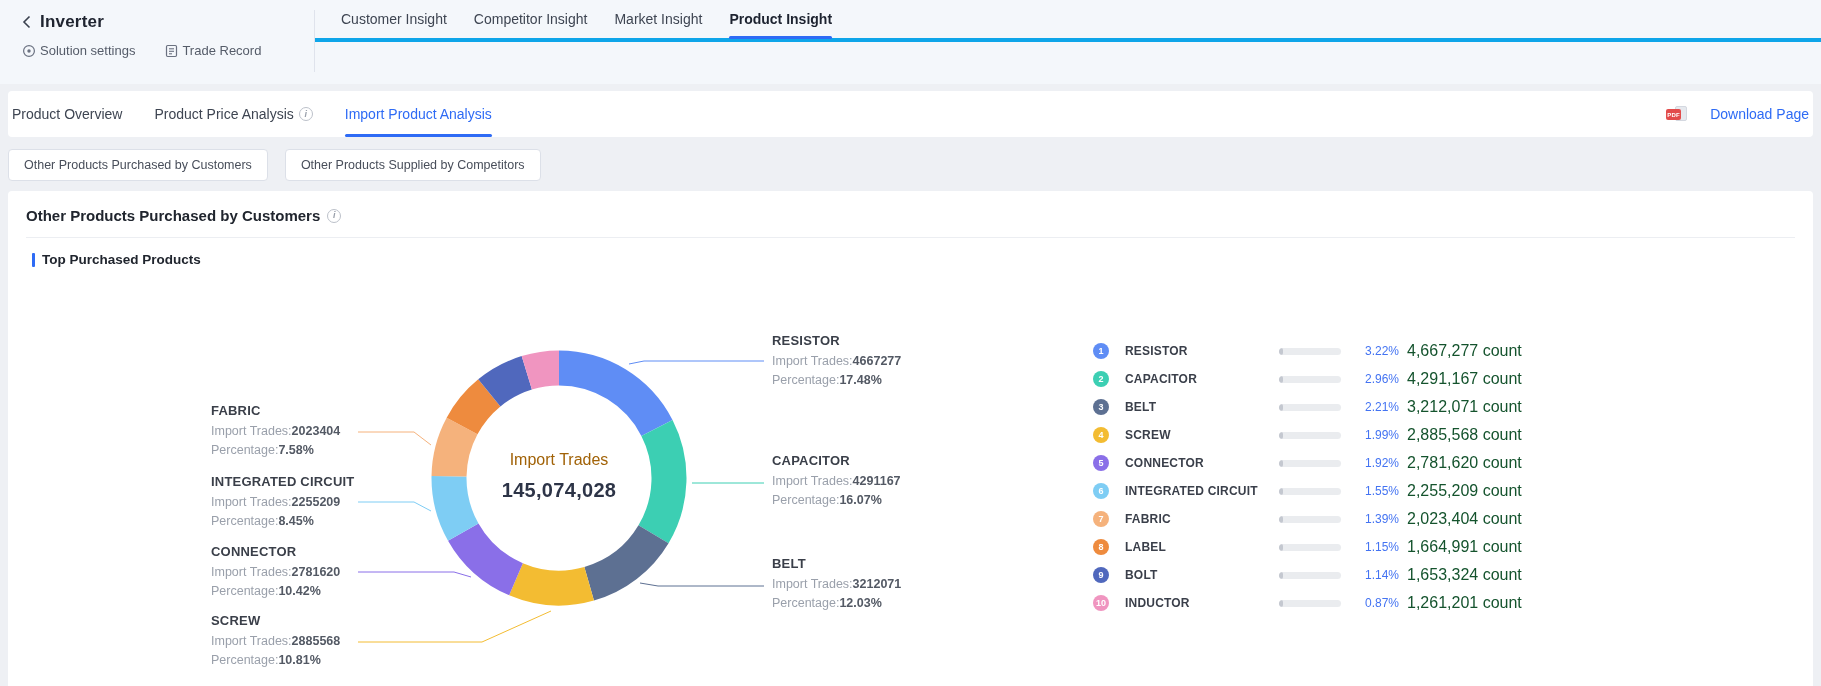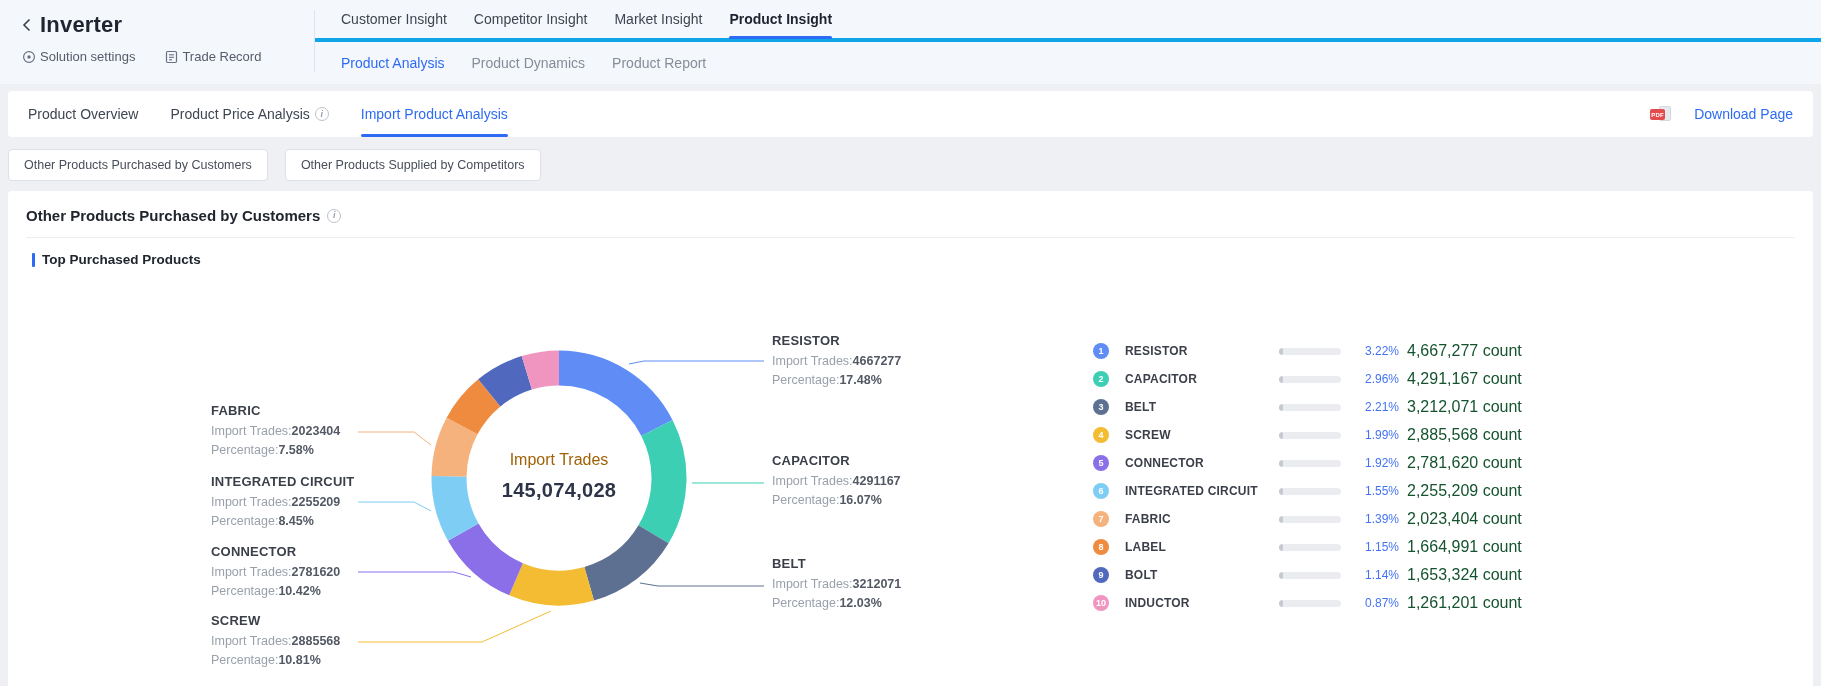--- a/index.html
+++ b/index.html
@@ -4,36 +4,36 @@
 <style>
   *{box-sizing:border-box;margin:0;padding:0;}
   html,body{width:1821px;height:686px;overflow:hidden;}
   body{font-family:"Liberation Sans","DejaVu Sans",sans-serif;background:#eef0f4;color:#2b303b;}
 
   
   .topbar{display:flex;height:84px;background:#f4f7fb;}
   .topbar-left{width:315px;padding:12px 0 0 22px;position:relative;}
   .topbar-left::after{content:'';position:absolute;right:0;top:10px;bottom:12px;width:1px;background:#dfe3ec;}
   .title-row{display:flex;align-items:center;gap:9px;}
-  .title-row h1{font-size:22px;font-weight:700;color:#1f2430;letter-spacing:.2px;}
+  .title-row h1{font-size:17px;font-weight:700;color:#1f2430;letter-spacing:.2px;}
   .back-btn{display:inline-flex;align-items:center;cursor:pointer;}
   .links-row{display:flex;align-items:center;gap:30px;margin-top:11px;}
   .hlink{display:inline-flex;align-items:center;gap:4px;font-size:13px;color:#555c69;cursor:pointer;text-decoration:none;}
 
   .topbar-tabs{flex:1;display:flex;flex-direction:column;}
   .tabs-row1{display:flex;align-items:stretch;height:42px;padding-left:26px;border-bottom:4px solid #0ea5e9;}
   .tab{position:relative;display:flex;align-items:center;margin-right:27px;font-size:14px;color:#3e4552;cursor:pointer;}
   .tab.active{color:#1d2330;font-weight:700;}
   .tab.active::after{content:'';position:absolute;left:0;right:0;bottom:-1px;height:3px;border-radius:2px;background:#2e6bf5;}
   .tabs-row2{display:flex;align-items:center;height:41px;padding-left:26px;}
   .subtab{margin-right:27px;font-size:14px;color:#868d99;cursor:pointer;}
   .subtab.active{color:#2e6bf5;}
 
   
-  .toolbar{margin:7px 8px 0;height:46px;background:#fff;border-radius:4px;display:flex;align-items:center;padding:0 20px;}
+  .toolbar{margin:7px 8px 0;height:46px;background:#fff;border-radius:4px;display:flex;align-items:center;padding:0 4px;}
   #toolbar-tabs{display:flex;align-items:stretch;height:100%;}
   .tbtab{position:relative;display:flex;align-items:center;gap:5px;margin-right:32px;font-size:14px;color:#3e4552;cursor:pointer;}
   .tbtab.active{color:#2e6bf5;}
   .tbtab.active::after{content:'';position:absolute;left:0;right:0;bottom:0;height:3px;border-radius:2px;background:#2e6bf5;}
   .download{margin-left:auto;display:flex;align-items:center;gap:23px;font-size:14px;color:#2e6bf5;cursor:pointer;text-decoration:none;}
   .pdf-icon{position:relative;width:21px;height:16px;display:inline-block;}
   .pdf-page{position:absolute;right:0;top:0;width:12px;height:15px;background:#e6e9ee;border:1px solid #d4d8e0;border-radius:2px;}
   .pdf-badge{position:absolute;left:0;top:3px;width:15px;height:11px;background:#e24c4c;color:#fff;font-size:6px;font-weight:700;border-radius:2px;display:flex;align-items:center;justify-content:center;letter-spacing:.2px;}
 
   
@@ -108,25 +108,20 @@
         </a>
       </div>
     </div>
     <div class="topbar-tabs">
       <nav class="tabs-row1" id="main-tabs">
           <span class="tab">Customer Insight</span>
           <span class="tab">Competitor Insight</span>
           <span class="tab">Market Insight</span>
           <span class="tab active">Product Insight</span>
         </nav>
-      <nav class="tabs-row2" id="sub-tabs">
-          <span class="subtab active">Product Analysis</span>
-          <span class="subtab">Product Dynamics</span>
-          <span class="subtab">Product Report</span>
-        </nav>
     </div>
   </header>
 
   <div class="toolbar">
     <nav id="toolbar-tabs">
         <span class="tbtab">
           <span>Product Overview</span>
         </span>
         <span class="tbtab">
           <span>Product Price Analysis</span>

